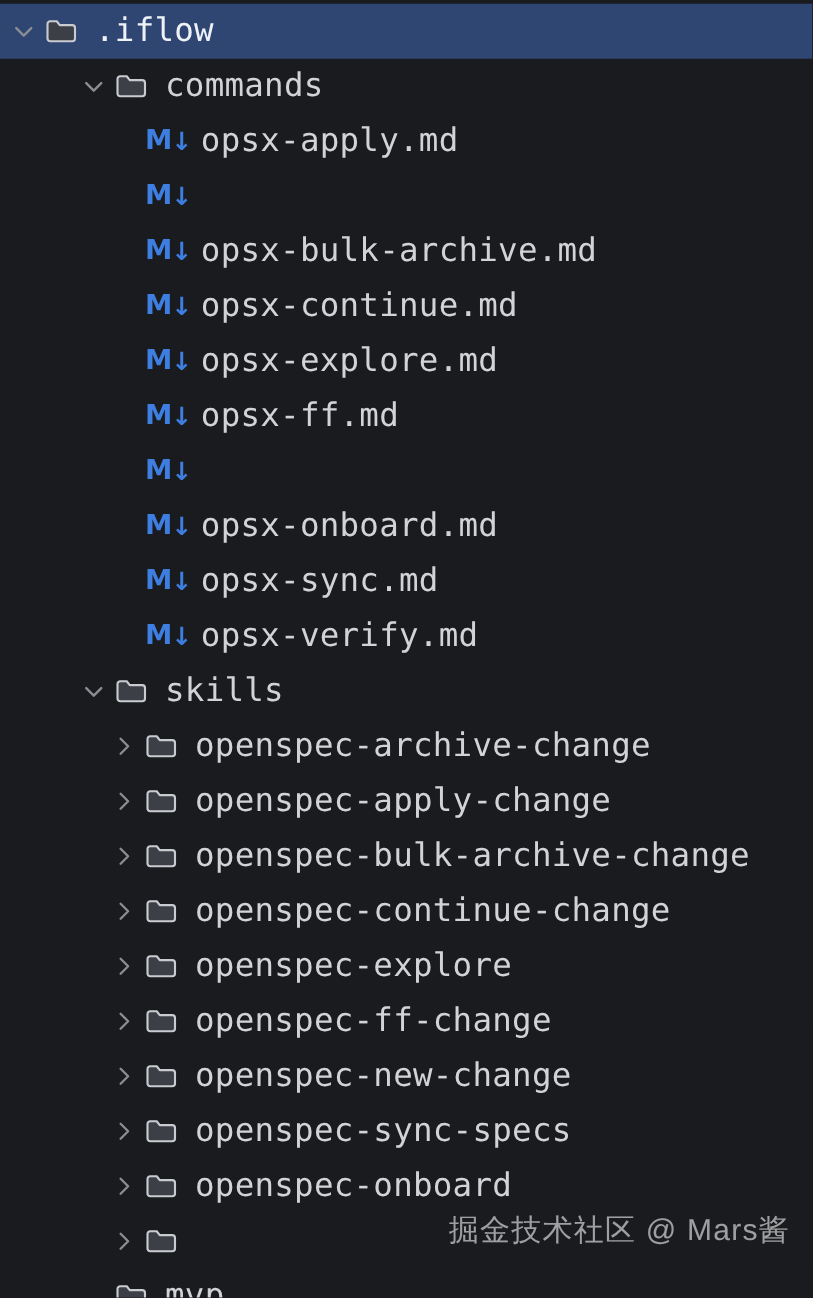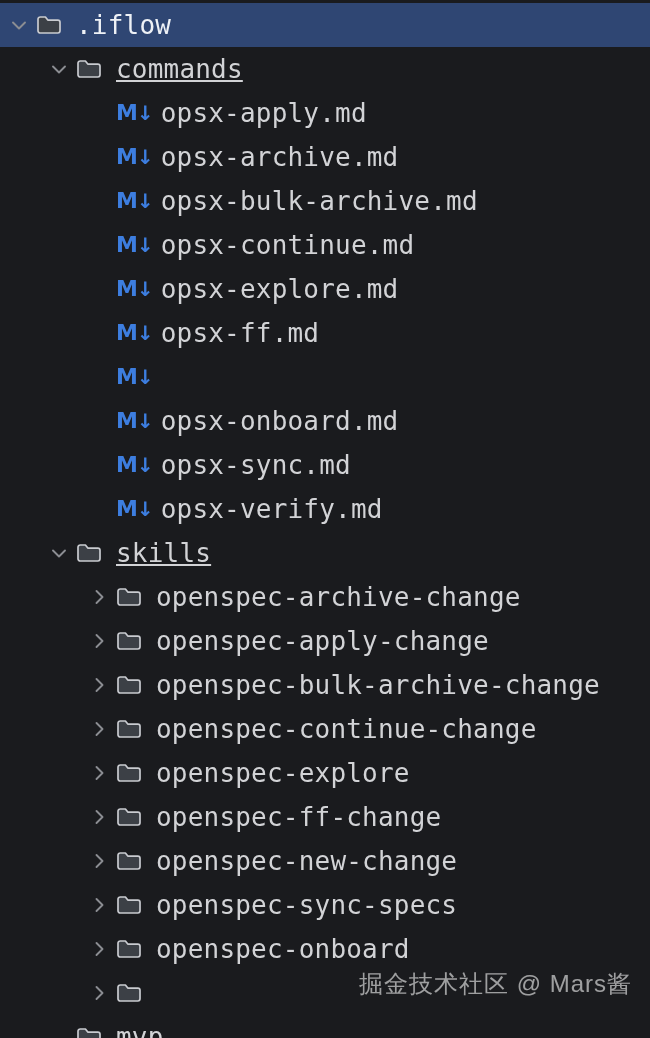--- a/index.html
+++ b/index.html
@@ -36,21 +36,21 @@
     letter-spacing:0.2px;
   }
 
   .row.selected {
     background:#2f4673;
     color:#eef1f6;
   }
 
   
   .lvl0 { padding-left:4px; }
-  .lvl1 { padding-left:44px;text-decoration:underline; }
+  .lvl1 { padding-left:60px; }
   .lvl2 { padding-left:84px; }
   .lvl2f { padding-left:116px; }
 
   
   .chev {
     width:30px;
     min-width:30px;
     height:30px;
     display:inline-flex;
     align-items:center;
@@ -141,21 +141,20 @@
         <span>M</span>
         <span class="arrow">↓</span>
       </span>
       <span class="label">opsx-apply.md</span>
     </div>
     <div class="row lvl2f">
       <span class="mdicon">
         <span>M</span>
         <span class="arrow">↓</span>
       </span>
-      <span class="label">opsx-archive.md</span>
     </div>
     <div class="row lvl2f">
       <span class="mdicon">
         <span>M</span>
         <span class="arrow">↓</span>
       </span>
       <span class="label">opsx-bulk-archive.md</span>
     </div>
     <div class="row lvl2f">
       <span class="mdicon">

